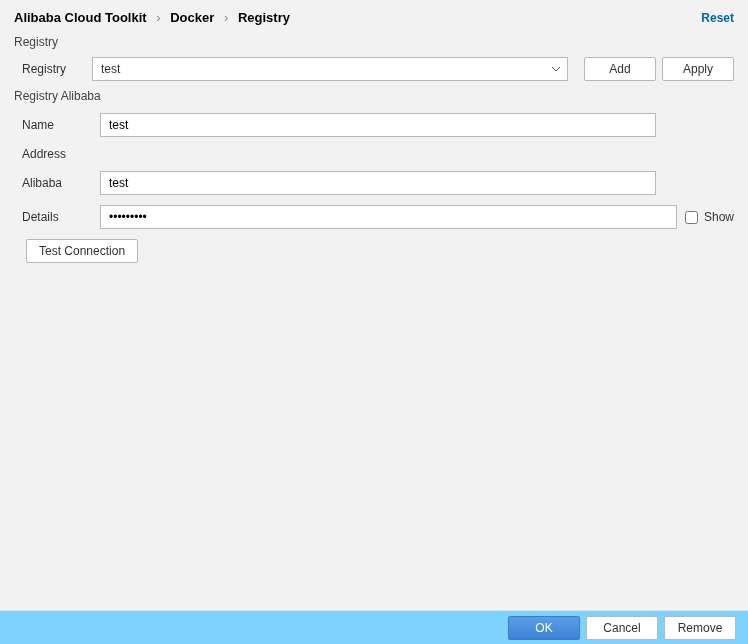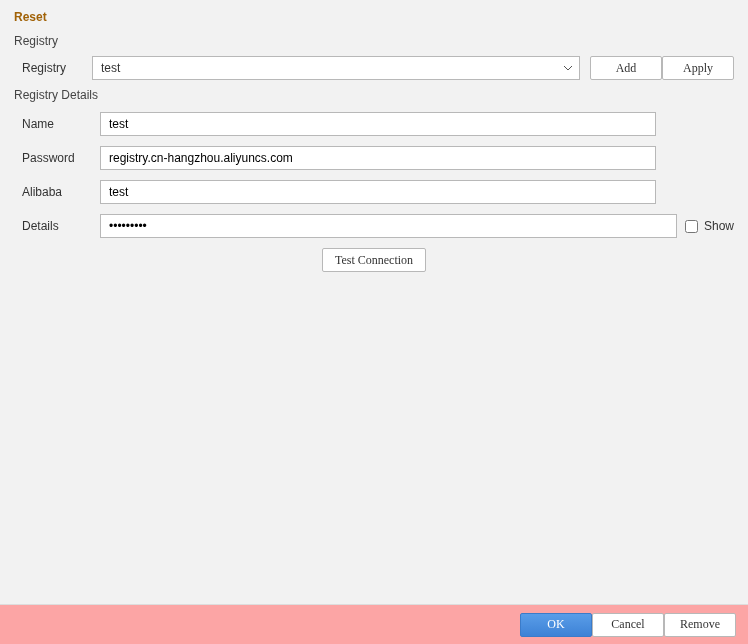--- a/index.html
+++ b/index.html
@@ -22,21 +22,21 @@
       font-weight: bold;
       font-size: 13px;
       color: #000;
     }
     .breadcrumb .sep {
       font-weight: normal;
       color: #888;
       margin: 0 6px;
     }
     .reset-link {
-      color: #a16207;
+      color: #0369a1;
       font-weight: bold;
       font-size: 12px;
       cursor: pointer;
       text-align: center;
     }
     .section-label {
       padding: 2px 14px 6px 14px;
       color: #444;
     }
     .row {
@@ -74,23 +74,24 @@
       width: 16px;
       height: 16px;
       pointer-events: none;
     }
     .btn {
       height: 24px;
       min-width: 72px;
       border: 1px solid #b8b8b8;
       background: #fff;
       font-size: 12px;
-      font-family: Liberation Serif, serif;
+      font-family: Liberation Sans, sans-serif;
       cursor: pointer;
       padding: 0 10px;
+      margin-left: 6px;
       color: #333;
       border-radius: 2px;
     }
     .input-text {
       flex: 1;
       height: 24px;
       border: 1px solid #b8b8b8;
       background: #fff;
       padding: 0 8px;
       font-size: 12px;
@@ -114,84 +115,90 @@
       align-items: flex-end;
       margin-left: 0;
     }
     .show-wrap input[type="checkbox"] {
       margin-right: 6px;
       width: 13px;
       height: 13px;
     }
     .test-row {
       display: flex;
-      justify-content: center;
+      justify-content: flex-start;
       padding: 4px 20px;
     }
     .test-row .btn {
       min-width: auto;
       padding: 0 12px;
     }
     .footer {
       position: absolute;
       bottom: 0;
       left: 0;
       right: 0;
-      height: 40px;
+      height: 34px;
       border-top: 1px solid #ddd;
       display: flex;
       justify-content: flex-end;
       align-items: center;
       padding: 0 12px;
-      background: #fca5a5;
+      background: #7dd3fc;
     }
     .btn-primary {
       background: #4a90e2;
       background: linear-gradient(#5a9de8, #3d82d6);
       border: 1px solid #3b7bc9;
       color: #fff;
       font-weight: normal;
     }
     .details-name-row .input-text,
     .details-addr-row .input-text,
     .details-user-row .input-text {
       margin-right: 78px;
     }
   </style>
 </head>
 <body>
 
 <div class="header">
+  <div class="breadcrumb">
+    <span>Alibaba Cloud Toolkit</span>
+    <span class="sep">›</span>
+    <span>Docker</span>
+    <span class="sep">›</span>
+    <span>Registry</span>
+  </div>
   <div class="reset-link">Reset</div>
 </div>
 
 <div class="section-label">Registry</div>
 
 <div class="row">
   <div class="field-label">Registry</div>
   <div class="select-wrap">
     <div class="select-display">test</div>
     <svg class="select-arrow" viewBox="0 0 16 16">
       <path d="M4 6 l4 4 l4 -4" fill="none" stroke="#555" stroke-width="1"></path>
     </svg>
   </div>
   <button class="btn">Add</button>
   <button class="btn">Apply</button>
 </div>
 
-<div class="section-label">Registry Details</div>
+<div class="section-label">Registry Alibaba</div>
 
 <div class="details-row details-name-row">
   <div class="field-label">Name</div>
   <input type="text" class="input-text" value="test" style="">
 </div>
 
 <div class="details-row details-addr-row">
-  <div class="field-label">Password</div>
-  <input type="text" class="input-text" value="registry.cn-hangzhou.aliyuncs.com" style="">
+  <div class="field-label">Address</div>
 </div>
 
 <div class="details-row details-user-row">
   <div class="field-label">Alibaba</div>
   <input type="text" class="input-text" value="test" style="">
 </div>
 
 <div class="details-row pwd-row">
   <div class="field-label">Details</div>
   <input type="text" class="input-text" value="•••••••••" style="">

